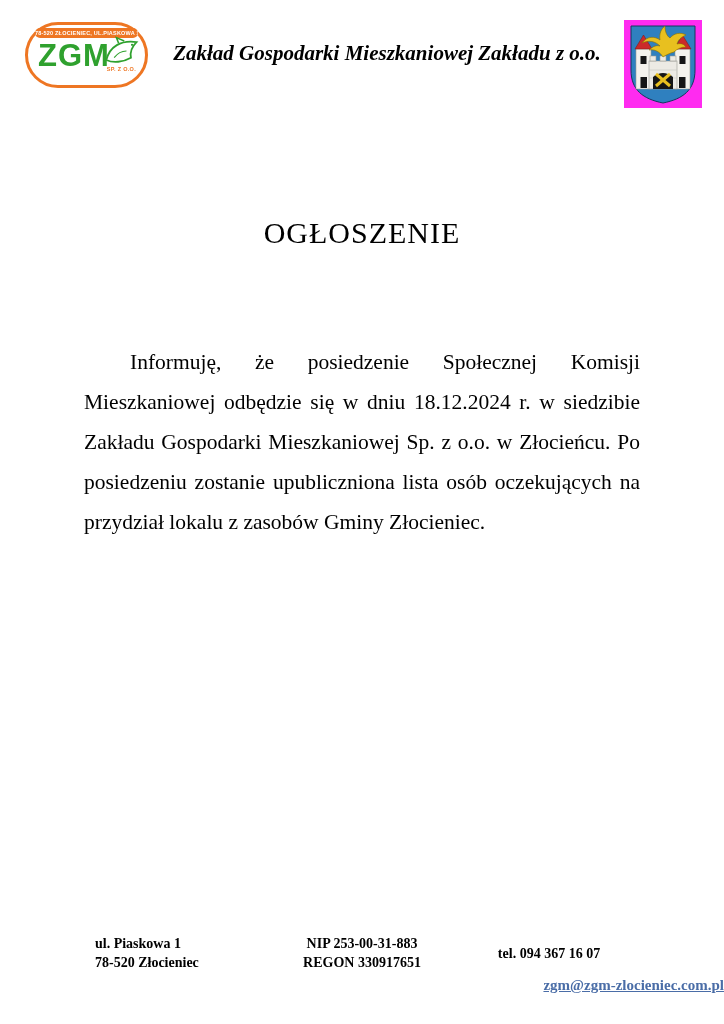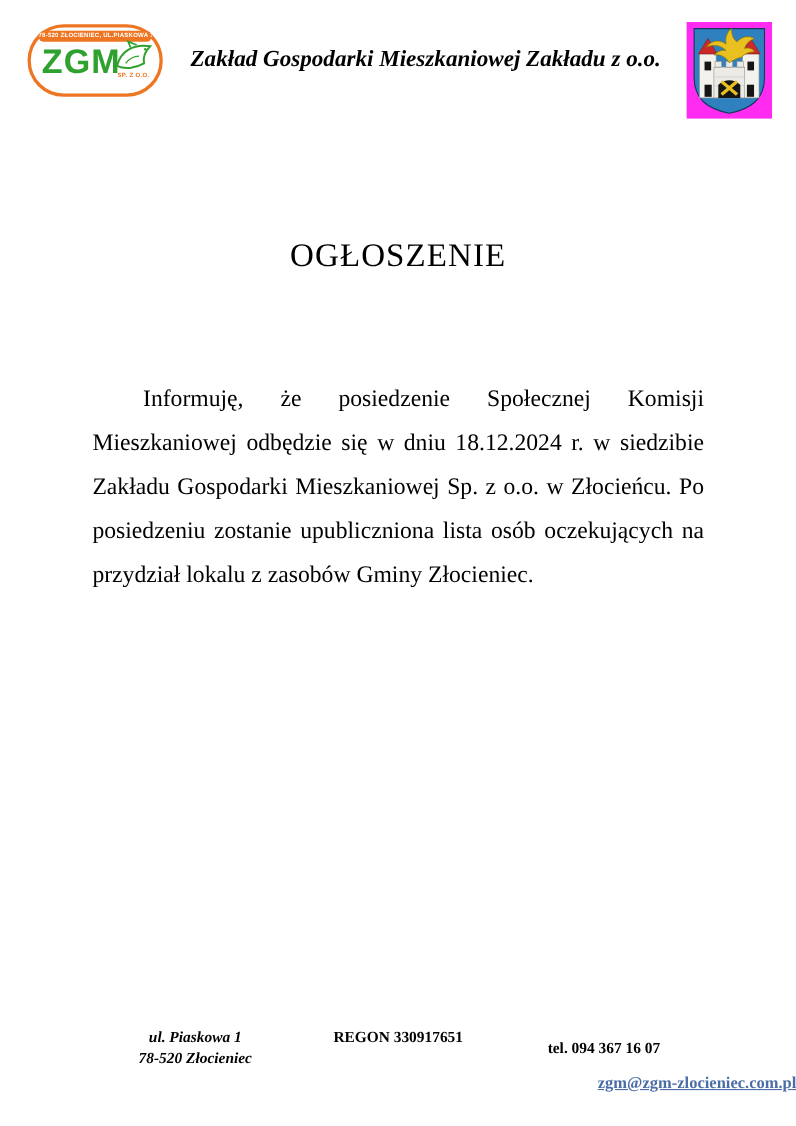--- a/index.html
+++ b/index.html
@@ -83,21 +83,21 @@
     font-size:21.5px;line-height:40px;
     text-align:justify;
   }
   .doc-body p{margin:0;text-indent:46px;}
 
   
   .doc-footer{
     position:absolute;left:0;top:930px;width:724px;height:94px;
     font-size:14px;line-height:19px;font-weight:bold;
   }
-  .footer-address{position:absolute;left:95px;top:4px;width:165px;text-align:center;font-style:italic;}
+  .footer-address{position:absolute;left:95px;top:4px;width:165px;}
   .footer-registry{position:absolute;left:252px;top:4px;width:220px;text-align:center;}
   .footer-phone{position:absolute;left:464px;top:14px;width:170px;text-align:center;}
   .footer-email{
     position:absolute;left:0;top:46px;width:724px;text-align:right;
     font-size:15px;
   }
   .footer-email .link{
     color:var(--link-blue);
     text-decoration:underline;
     cursor:pointer;
@@ -159,20 +159,21 @@
   <div class="doc-body">
     <p>Informuję, że posiedzenie Społecznej Komisji Mieszkaniowej odbędzie się w dniu 18.12.2024 r. w siedzibie Zakładu Gospodarki Mieszkaniowej Sp. z o.o. w Złocieńcu. Po posiedzeniu zostanie upubliczniona lista osób oczekujących na przydział lokalu z zasobów Gminy Złocieniec.</p>
   </div>
 
   <div class="doc-footer">
     <div class="footer-address">
       <div>ul. Piaskowa 1</div>
       <div>78-520 Złocieniec</div>
     </div>
     <div class="footer-registry">
+      <div>NIP 253-00-31-883</div>
       <div>REGON 330917651</div>
     </div>
     <div class="footer-phone">tel. 094 367 16 07</div>
     <div class="footer-email">
       <span class="link">zgm@zgm-zlocieniec.com.pl</span>
     </div>
   </div>
 
 </div>
 

